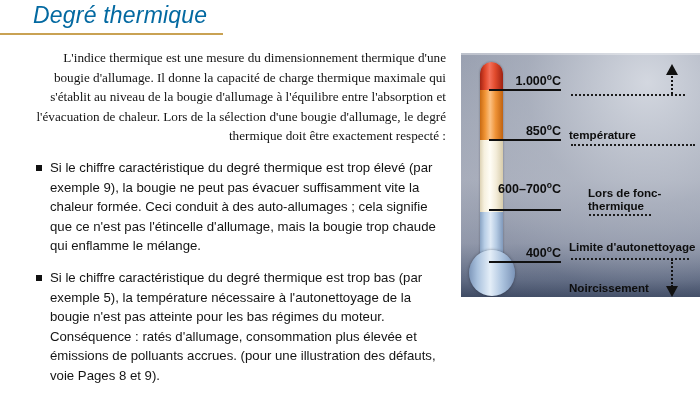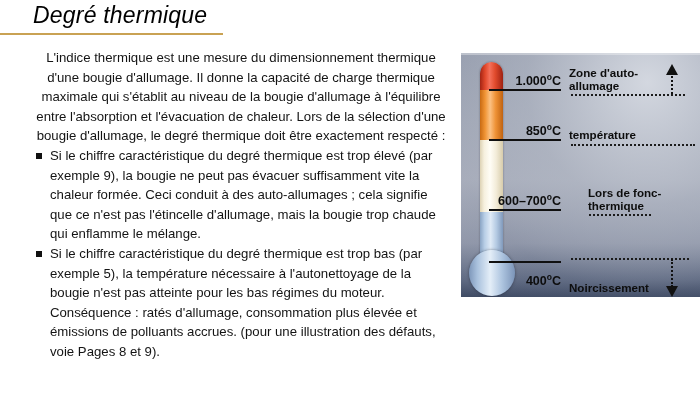--- a/index.html
+++ b/index.html
@@ -18,21 +18,21 @@
 
   
   #page-title {
     position: absolute;
     left: 33px;
     top: 2px;
     font-size: 23px;
     font-style: italic;
     font-weight: 400;
     letter-spacing: 0.2px;
-    color: #000000;
+    color: #0369a1;
     white-space: nowrap;
   }
   #title-rule {
     position: absolute;
     left: 0px;
     top: 33px;
     width: 223px;
     height: 2px;
     background: #c9a253;
   }
@@ -42,34 +42,35 @@
     position: absolute;
     left: 36px;
     top: 48px;
     width: 410px;
   }
   .para {
     font-size: 13.2px;
     line-height: 19.6px;
     color: #141414;
     margin: 0;
-    text-align: center;
+    text-align: right;
+    font-family: Liberation Serif, serif;
   }
   .bullet-list {
     list-style: none;
     margin: 0;
     padding: 0;
   }
   .bullet-item {
     position: relative;
     padding-left: 14px;
     font-size: 13.2px;
     line-height: 19.6px;
     color: #141414;
-    margin-top: 0px;
+    margin-top: 12px;
   }
   .bullet-mark {
     position: absolute;
     left: 0px;
     top: 7px;
     width: 6px;
     height: 6px;
     background: #111111;
   }
 
@@ -222,41 +223,40 @@
   </div>
   <div id="thermo-bulb"></div>
 
   <div class="tick" style="top:36px;  width:72px;"></div>
   <div class="tick" style="top:86px;  width:72px;"></div>
   <div class="tick" style="top:156px; width:72px;"></div>
   <div class="tick" style="top:208px; width:72px;"></div>
 
   <div class="temp-label" style="left:40px; top:21px;  width:60px;">1.000<sup>o</sup>C</div>
   <div class="temp-label" style="left:40px; top:71px;  width:60px;">850<sup>o</sup>C</div>
-  <div class="temp-label" style="left:32px; top:141px; width:68px;">600–700<sup>o</sup>C</div>
-  <div class="temp-label" style="left:40px; top:193px; width:60px;margin-top:28px;">400<sup>o</sup>C</div>
-
-  <div class="zone-label" style="left:108px; top:13px;">
-    <span>Zone d'auto-</span><br>
-    <span>allumage</span>
-  </div>
+  <div class="temp-label" style="left:32px; top:129px; width:68px;">600–700<sup>o</sup>C</div>
+  <div class="temp-label" style="left:40px; top:193px; width:60px;">400<sup>o</sup>C</div>
+
   <div class="dotted-rule" style="left:110px; top:41px; width:114px;"></div>
 
   <div class="zone-label" style="left:108px; top:62px;">
     <br>
     <span>température</span>
   </div>
   <div class="dotted-rule" style="left:110px; top:91px; width:124px;"></div>
 
   <div class="zone-label" style="left:127px; top:133px;">
     <span>Lors de fonc-</span><br>
     <span>thermique</span>
   </div>
   <div class="dotted-rule" style="left:128px; top:161px; width:62px;"></div>
 
+  <div class="zone-label" style="left:108px; top:187px;">
+    <span>Limite d'autonettoyage</span>
+  </div>
   <div class="dotted-rule" style="left:110px; top:205px; width:118px;"></div>
 
   <div class="zone-label" style="left:108px; top:228px;text-align:right;">
     <span>Noircissement</span>
   </div>
 
   <div class="arrow-head" id="arrow-up-head" style="left:205px; top:11px;"></div>
   <div class="arrow-stem" style="left:210px; top:23px; height:18px;"></div>
 
   <div class="arrow-stem" style="left:210px; top:206px; height:28px;"></div>

